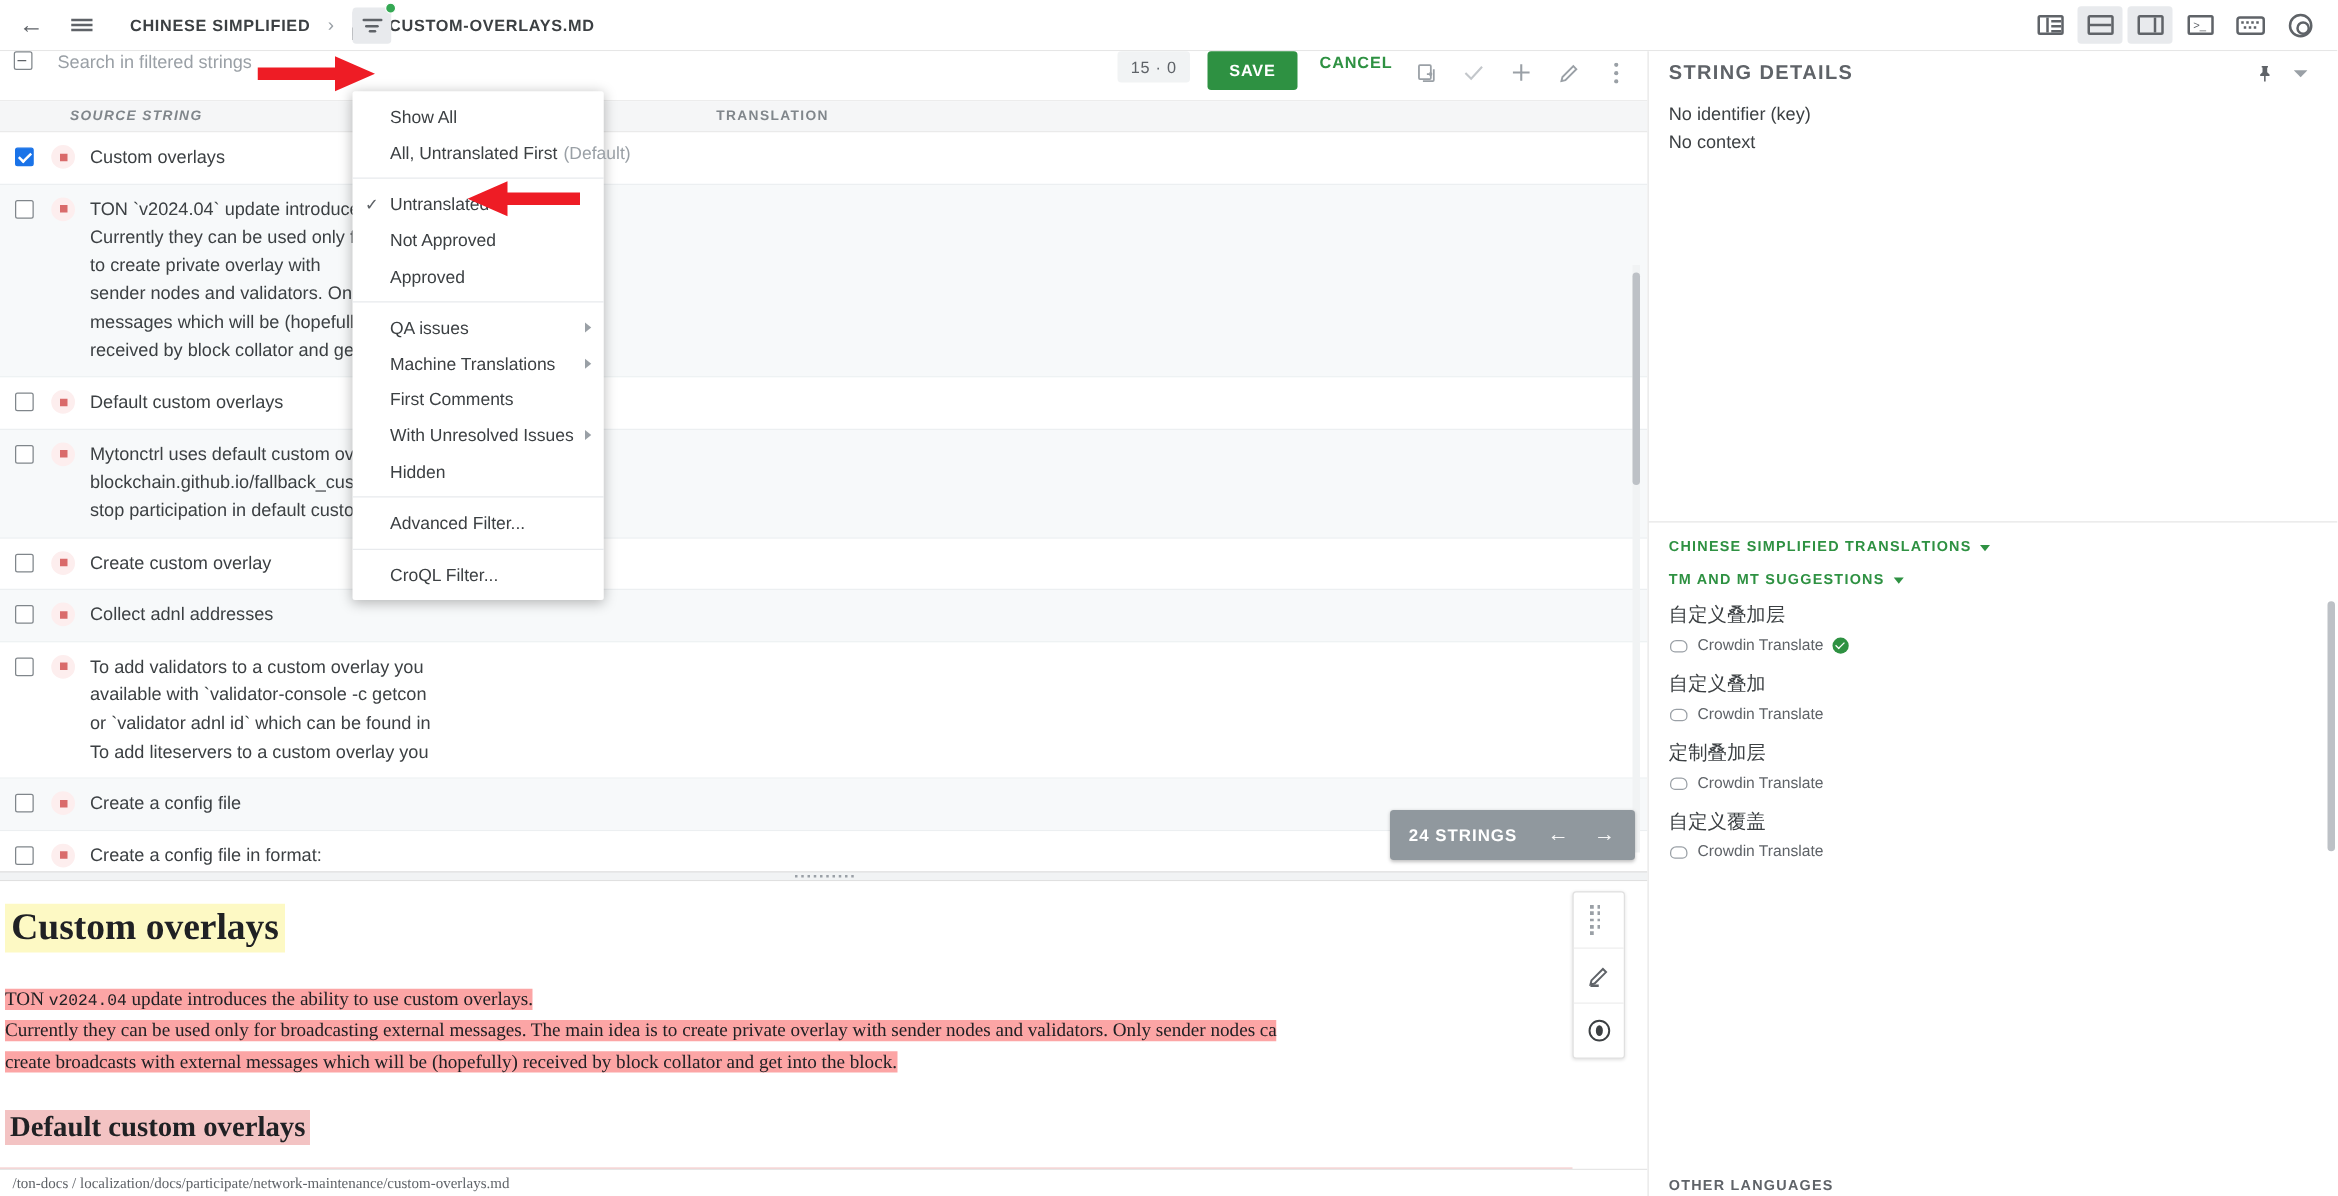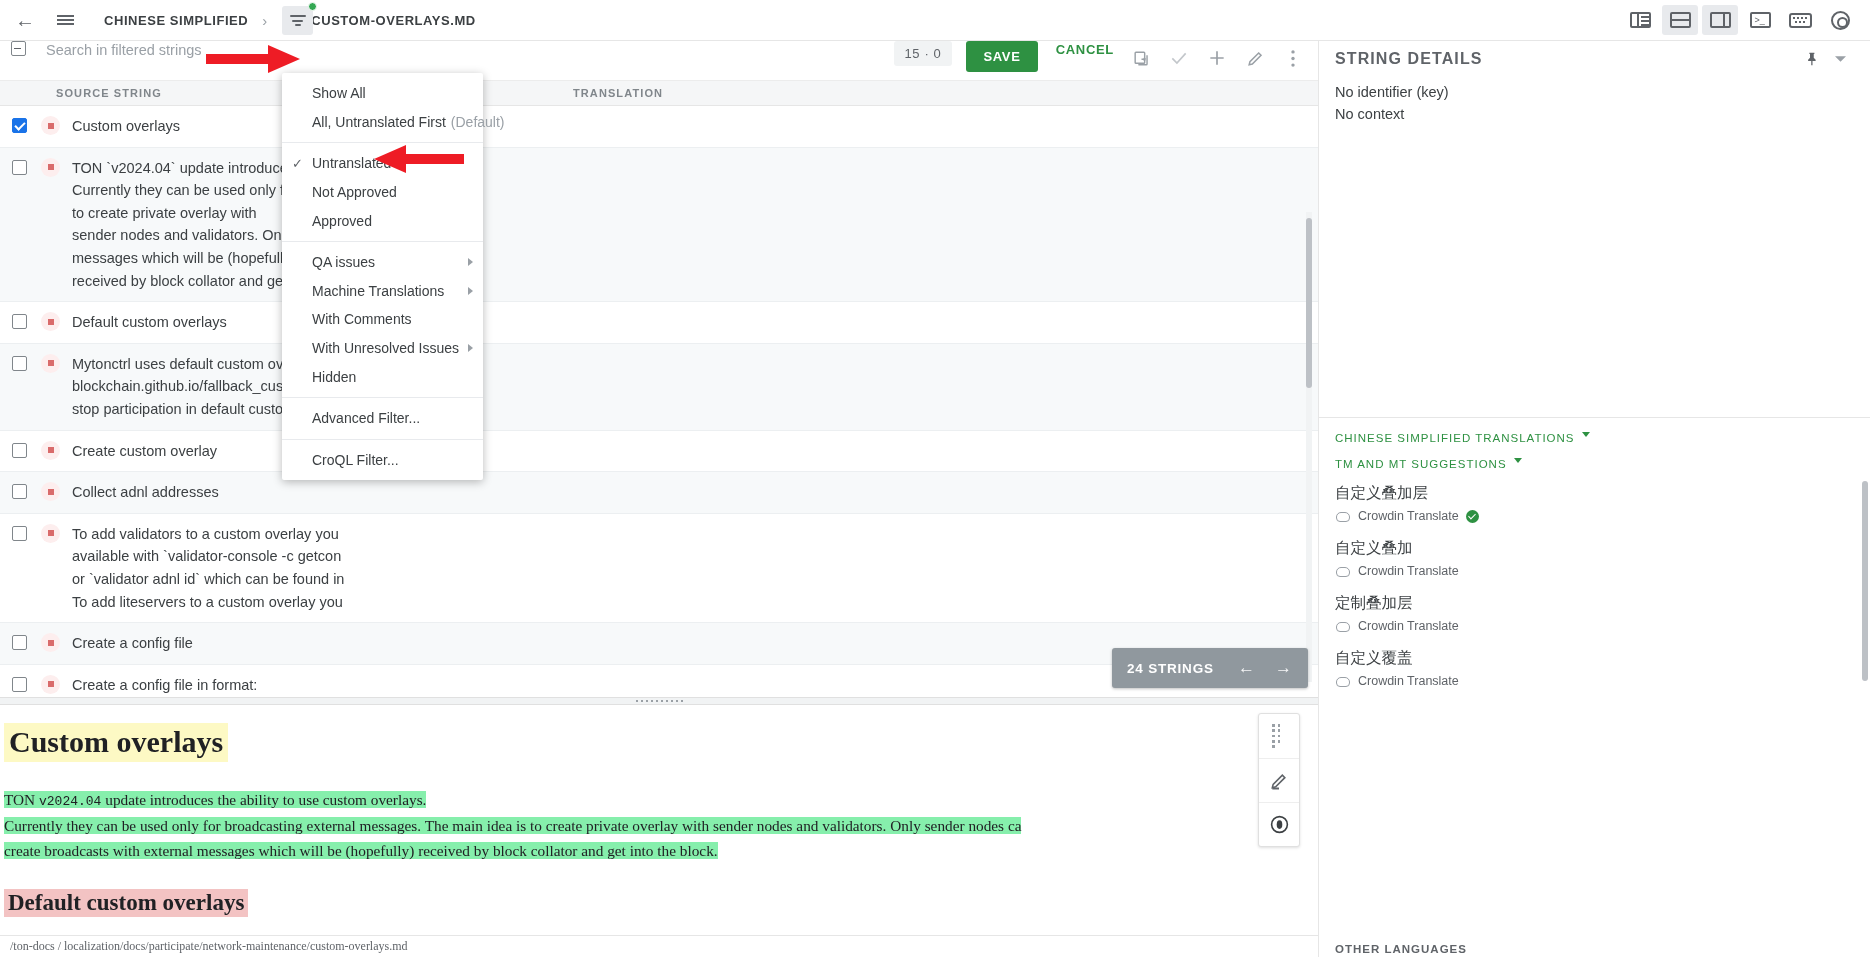--- a/index.html
+++ b/index.html
@@ -126,21 +126,21 @@
   .bar-icon { width:34px;height:34px;display:flex;align-items:center;justify-content:center;
               color:#9aa0a6; cursor:pointer; margin-left:4px; }
 
   
   .colheads {
     position:absolute; top:81px; left:0; width:1318px; height:25px;
     background:#f5f6f7; border-bottom:1px solid #e6e6e6;
     display:flex; align-items:center;
     font-size:11px; letter-spacing:1.1px; color:#80868b; font-weight:600;
   }
-  .col-src { margin-left:56px; }
+  .col-src { margin-left:56px;font-style:italic; }
   .col-trg { margin-left:411px; }
 
   
   .stringlist {
     position:absolute; top:106px; left:0; width:1318px; height:590px;
     overflow:hidden; background:#fff;
   }
   .srow {
     display:flex; align-items:flex-start; padding:9px 0 9px 0;
     border-bottom:1px solid #eceff1; font-size:14.5px; line-height:22.6px;
@@ -197,21 +197,21 @@
     background:#fff; overflow:hidden;
     font-family: "Liberation Serif", serif;
   }
   .pv-h1 {
     font-size:30px; font-weight:700; color:#202124; margin:18px 0 0 4px;
     display:inline-block; background:#fdf9c4; padding:1px 5px; line-height:1.22;
   }
   .pv-p {
     margin:26px 0 0 4px; font-size:15.3px; line-height:24.5px; color:#202124;
   }
-  .pv-p span.hlp { background:#86efac;text-align:right; }
+  .pv-p span.hlp { background:#fca5a5;text-align:right; }
   .pv-mono { font-family:"Liberation Mono", monospace; font-size:13px; }
   .pv-h2 {
     font-size:23px; font-weight:700; color:#202124; margin:26px 0 0 4px;
     display:inline-block; background:#f3c3c3; padding:1px 4px;
   }
   .pv-tail {
     margin:18px 0 0 0; height:16px; background:#f3c3c3; width:1258px;
   }
   .pv-tools {
     position:absolute; right:18px; top:8px; width:42px;
@@ -244,22 +244,22 @@
   .rp-section-head {
     display:flex; align-items:center; padding:0 16px; height:36px;
     font-size:16px; letter-spacing:1.1px; color:#5f6368; font-weight:600;
   }
   .rp-head-icons { margin-left:auto; display:flex; align-items:center; }
   .rp-ic { width:28px;height:28px;display:flex;align-items:center;justify-content:center;
            color:#5f6368;cursor:pointer; }
   .rp-body { padding: 4px 16px 0 16px; font-size:14.5px; line-height:22px; color:#3c4043;}
   .rp-divider { height:1px; background:#e6e6e6; margin-top:11px; }
   .rp-sub {
-    color:#2e9142; font-size:11.5px; font-weight:400; letter-spacing:1px;
-    padding: 14px 16px 0 16px; display:flex; align-items:flex-start; cursor:pointer;
+    color:#2e9142; font-size:11.5px; font-weight:700; letter-spacing:1px;
+    padding: 14px 16px 0 16px; display:flex; align-items:center; cursor:pointer;
   }
   .caret { margin-left:7px; border-left:4px solid transparent; border-right:4px solid transparent;
            border-top:5px solid #2e9142; display:inline-block; }
   .rp-empty { text-align:center; color:#80868b; font-size:14.5px; padding:32px 0 28px 0; }
   .sugg { padding: 12px 16px 2px 16px; cursor:pointer; }
   .sugg-text { font-size:15.5px; color:#3c4043; line-height:22px; }
   .sugg-meta { display:flex; align-items:center; margin-top:5px; font-size:12.5px; color:#5f6368; }
   .crowdin-ic {
     width:15px;height:13px;margin-right:8px;position:relative;display:inline-block;
   }
@@ -644,21 +644,21 @@
           <span class="mlabel">QA issues</span>
           <span class="marrow"></span>
         </div>
         <div class="mi">
           <span class="mcheck"></span>
           <span class="mlabel">Machine Translations</span>
           <span class="marrow"></span>
         </div>
         <div class="mi">
           <span class="mcheck"></span>
-          <span class="mlabel">With Comments</span>
+          <span class="mlabel">First Comments</span>
         </div>
         <div class="mi">
           <span class="mcheck"></span>
           <span class="mlabel">With Unresolved Issues</span>
           <span class="marrow"></span>
         </div>
         <div class="mi">
           <span class="mcheck"></span>
           <span class="mlabel">Hidden</span>
         </div>

